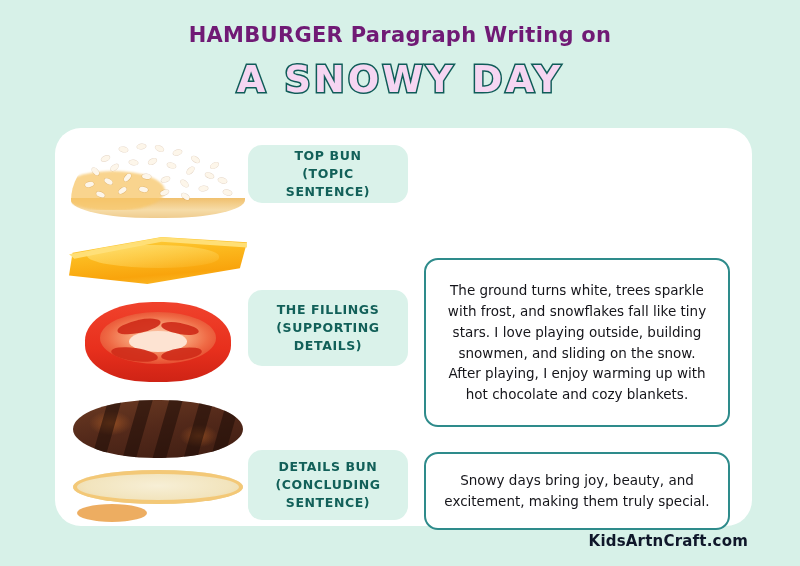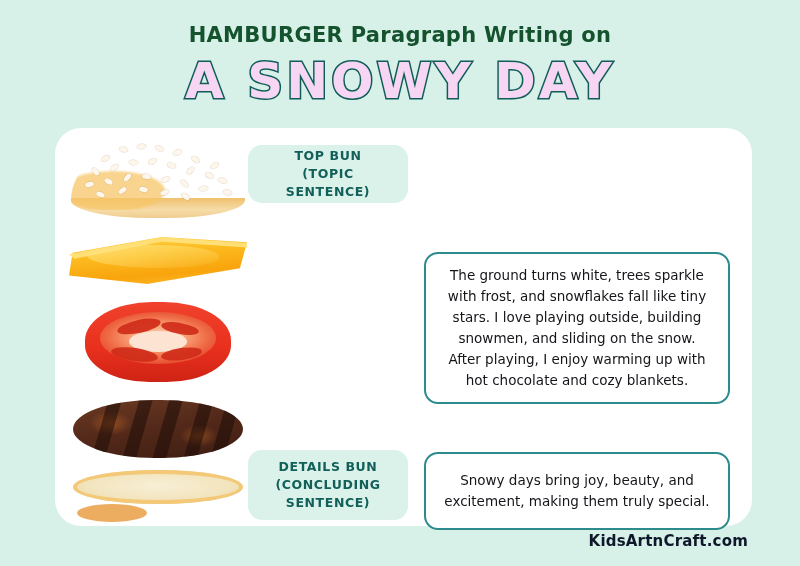--- a/index.html
+++ b/index.html
@@ -21,27 +21,27 @@
   .title-block {
     position:absolute;
     top:24px; left:0; width:800px;
     text-align:center;
   }
   .subtitle {
     font-family:"DejaVu Sans", sans-serif;
     font-size:21px;
     font-weight:700;
     letter-spacing:0.3px;
-    color:#14532d;
+    color:#701a75;
     line-height:1.1;
   }
   .maintitle {
-    margin-top:8px;
-    font-family:"DejaVu Sans", sans-serif;
-    font-size:50px;
+    margin-top:14px;
+    font-family:"DejaVu Sans", sans-serif;
+    font-size:37px;
     font-weight:700;
     letter-spacing:3px;
     color:#f6d6f2;
     -webkit-text-stroke:3px #0f5c58;
     paint-order:stroke fill;
     line-height:1.05;
   }
 
   
   .card {
@@ -217,21 +217,21 @@
     border-radius:14px;
     display:flex; align-items:center; justify-content:center;
     text-align:center;
     font-family:"DejaVu Sans", sans-serif;
     font-size:13.5px;
     color:#15151a;
     line-height:1.55;
     padding:10px 16px;
   }
   #sentence-top    { left:424px; top:142px; width:306px; height:64px; }
-  #sentence-mid    { left:424px; top:252px; width:306px; height:152px; }
+  #sentence-mid    { left:424px; top:258px; width:306px; height:169px; }
   #sentence-bottom { left:424px; top:452px; width:306px; height:78px; }
 
   
   .footer {
     position:absolute;
     right:52px; bottom:16px;
     font-family:"DejaVu Sans", sans-serif;
     font-size:15px;
     font-weight:700;
     color:#0f172a;
@@ -317,20 +317,24 @@
         <div class="sheen"></div>
       </div>
 
     </div>
   </div>
 
   <div class="label-pill" id="label-top">
     <span style="white-space:pre-line;">TOP BUN
 (TOPIC SENTENCE)</span>
   </div>
+  <div class="label-pill" id="label-mid">
+    <span style="white-space:pre-line;">THE FILLINGS
+(SUPPORTING DETAILS)</span>
+  </div>
   <div class="label-pill" id="label-bottom">
     <span style="white-space:pre-line;">DETAILS BUN
 (CONCLUDING SENTENCE)</span>
   </div>
 
   <div class="sentence-box" id="sentence-mid">
     <span>The ground turns white, trees sparkle with frost, and snowflakes fall like tiny stars. I love playing outside, building snowmen, and sliding on the snow. After playing, I enjoy warming up with hot chocolate and cozy blankets.</span>
   </div>
   <div class="sentence-box" id="sentence-bottom">
     <span>Snowy days bring joy, beauty, and excitement, making them truly special.</span>

